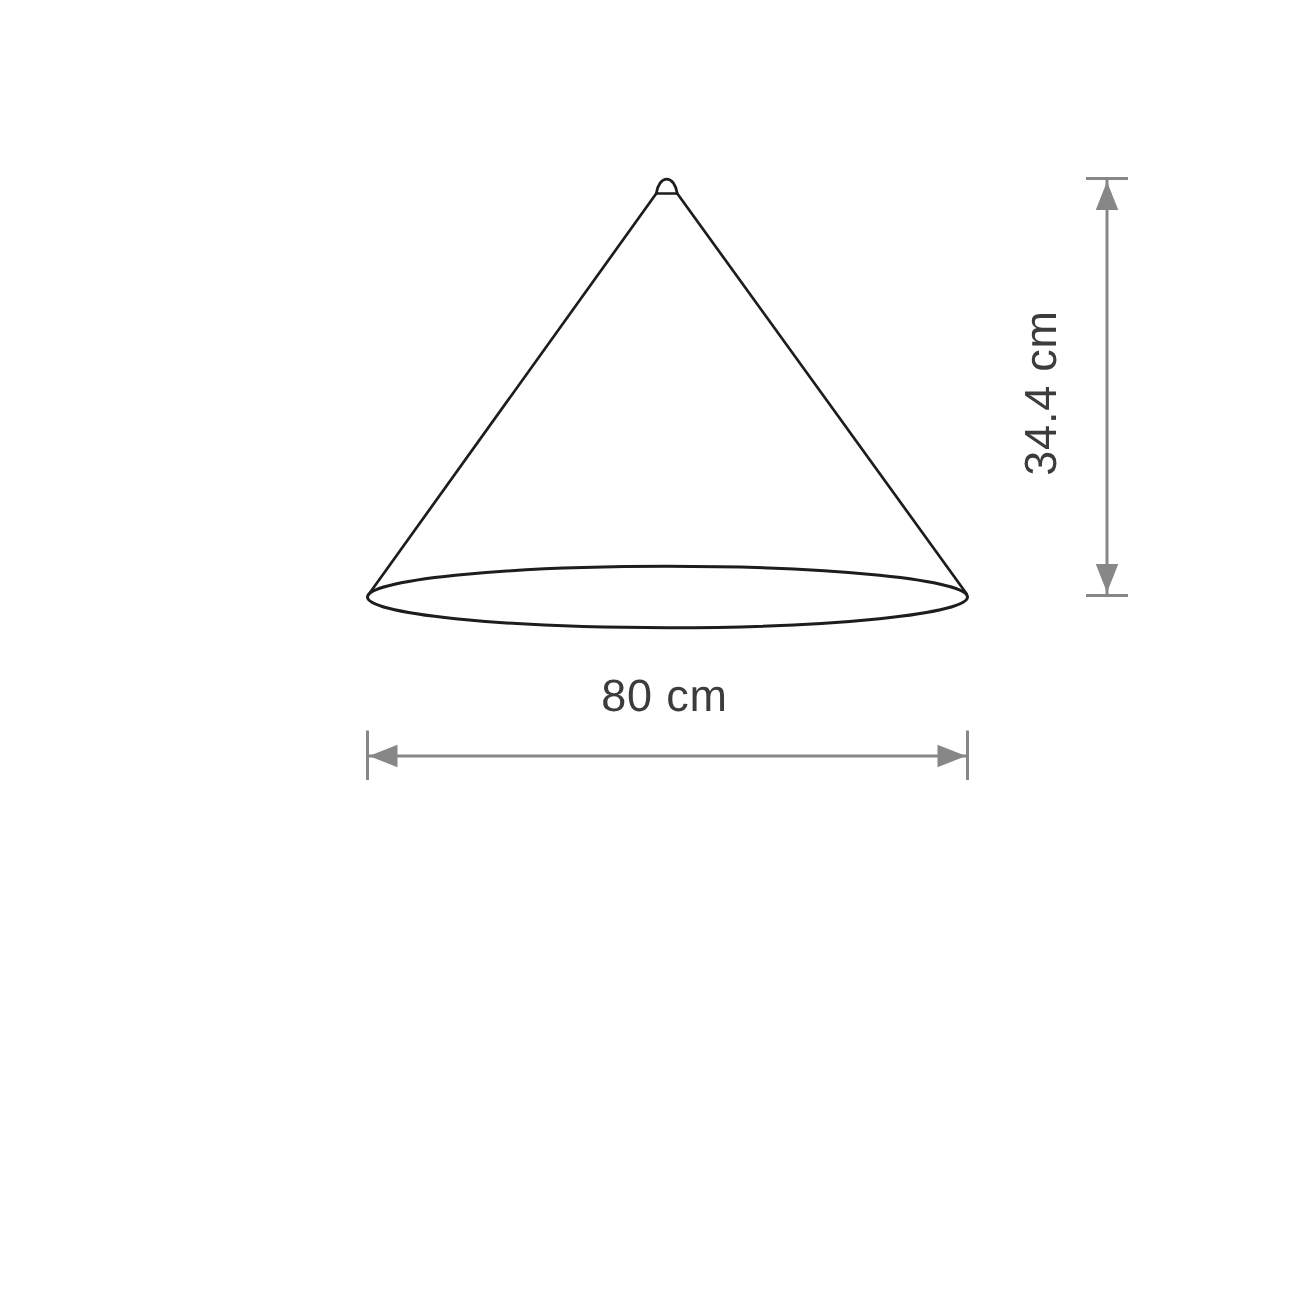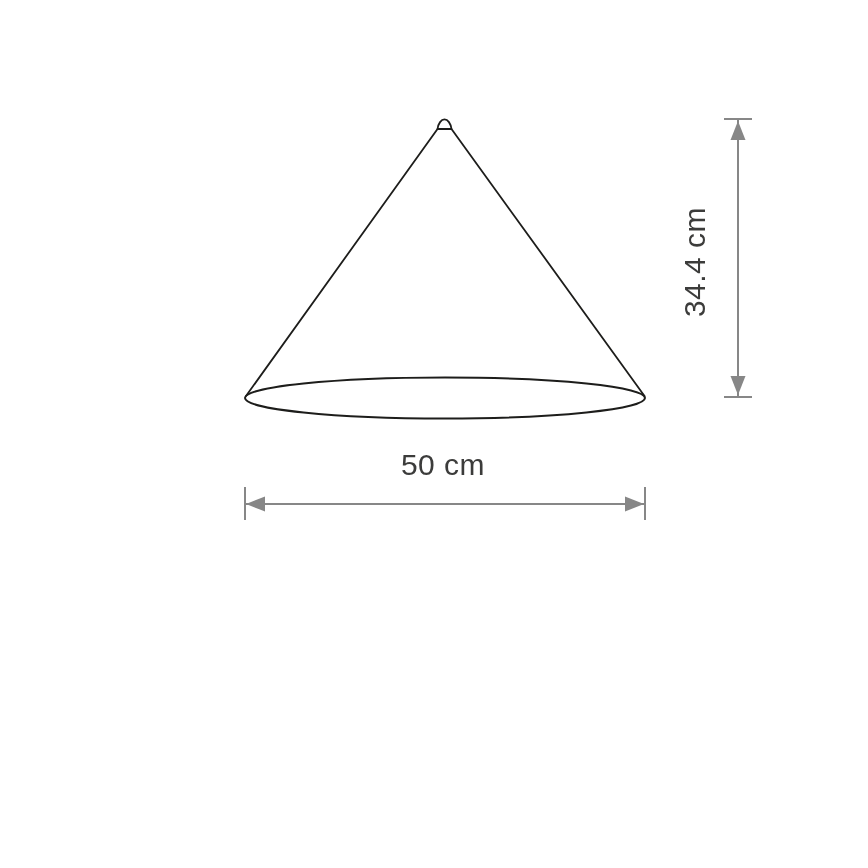--- a/index.html
+++ b/index.html
@@ -94,16 +94,16 @@
 
     <g>
       <line class="dim-stroke" x1="738" y1="120" x2="738" y2="396"></line>
       <line class="dim-stroke" x1="724" y1="119" x2="752" y2="119"></line>
       <line class="dim-stroke" x1="724" y1="397" x2="752" y2="397"></line>
       <polygon class="dim-fill" points="738,121 730.5,140 745.5,140"></polygon>
       <polygon class="dim-fill" points="738,395 730.5,376 745.5,376"></polygon>
     </g>
   </svg>
 
-  <div class="dim-label width">50 cm</div>
+  <div class="dim-label width">80 cm</div>
   <div class="dim-label height">34.4 cm</div>
 
 </div>
 
 </body></html>

